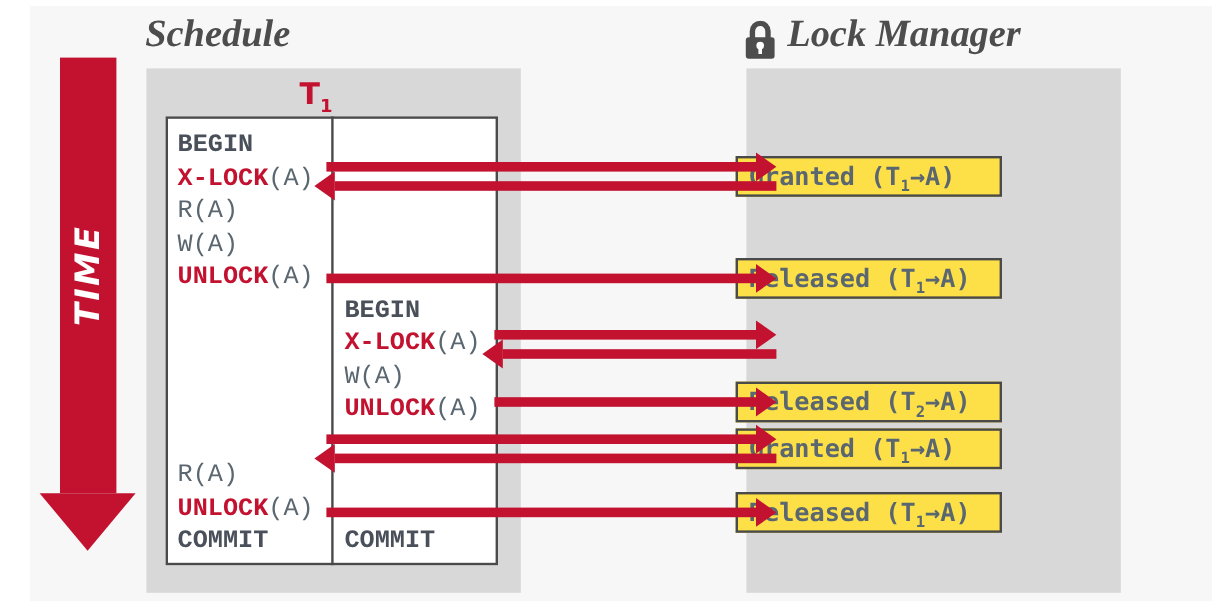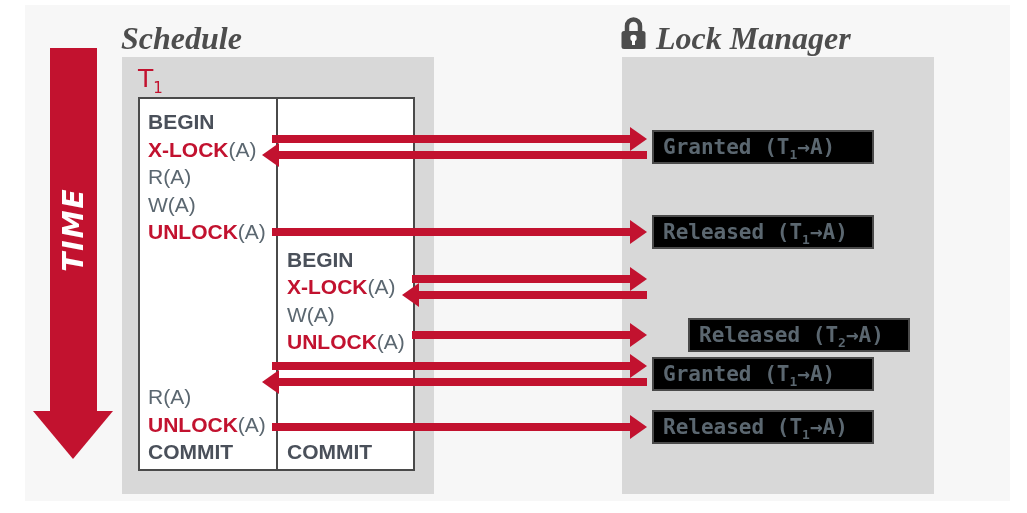--- a/index.html
+++ b/index.html
@@ -10,50 +10,50 @@
   
   .time-shaft{position:absolute;left:50px;top:48px;width:47px;height:363px;
               background:var(--red);display:flex;align-items:center;justify-content:center;}
   .time-head{position:absolute;left:33px;top:411px;width:0;height:0;
              border-left:40px solid transparent;border-right:40px solid transparent;
              border-top:48px solid var(--red);}
   .time-label{transform:rotate(-90deg);color:#ffffff;font-weight:bold;font-style:italic;
               font-size:28px;letter-spacing:2px;white-space:nowrap;}
 
   
-  .section-title{position:absolute;top:20px;font-family:"Liberation Serif","DejaVu Serif",serif;
+  .section-title{position:absolute;top:9px;font-family:"Liberation Serif","DejaVu Serif",serif;
                  font-weight:bold;font-style:italic;font-size:32px;color:var(--headgray);white-space:nowrap;}
   #schedule-title{left:121px;}
   #lockmgr-title{left:656px;}
   #lock-icon{position:absolute;left:619px;top:17px;}
 
   
   .panel{position:absolute;top:57px;width:312px;height:437px;background:var(--panel);}
   #schedule-panel{left:122px;}
   #lockmgr-panel{left:622px;}
 
   
   #schedule-table{position:absolute;left:138px;top:97px;width:273px;height:370px;
                   background:#ffffff;border:2px solid var(--line);}
   #table-divider{position:absolute;left:276px;top:97px;width:2px;height:374px;background:var(--line);}
-  .col-header{position:absolute;top:62px;height:34px;line-height:34px;text-align:left;
-              color:var(--red);font-weight:normal;font-size:25px;font-family:"DejaVu Sans",sans-serif;}
+  .col-header{position:absolute;top:62px;height:34px;line-height:34px;text-align:right;
+              color:var(--red);font-weight:bold;font-size:25px;font-family:"DejaVu Sans",sans-serif;}
   #col-header-t1{left:138px;width:139px;}
   #col-header-t2{left:277px;width:138px;}
   .col-header sub{font-size:15px;line-height:0;}
 
   .row-cell{position:absolute;height:28px;line-height:28px;white-space:nowrap;
-            font-family:Liberation Sans, sans-serif;font-size:21px;}
+            font-family:Liberation Mono, monospace;font-size:21px;}
   .op-ctrl{font-weight:bold;color:var(--dark);}
   .op-lock{font-weight:bold;color:var(--red);}
   .op-plain{font-weight:normal;color:var(--slate);}
   .op-arg{font-weight:normal;color:var(--slate);}
 
   
-  .msg-box{position:absolute;left:652px;width:209px;height:30px;background:#000000;
+  .msg-box{position:absolute;left:613px;width:209px;height:30px;background:#fde047;
            border:2px solid var(--line);line-height:30px;padding-left:9px;white-space:nowrap;
            font-family:"DejaVu Sans Mono",monospace;font-size:21px;font-weight:bold;color:var(--slate);}
   .msg-box sub{font-size:13px;line-height:0;}
 
   
   .arrow-shaft{position:absolute;height:8px;background:var(--red);}
   .arrow-head-right{position:absolute;width:0;height:0;
                     border-top:12px solid transparent;border-bottom:12px solid transparent;
                     border-left:17px solid var(--red);}
   .arrow-head-left{position:absolute;width:0;height:0;
@@ -94,21 +94,21 @@
     <div class="row-cell" style="top: 245.5px; left: 287px;"><span class="op-ctrl">BEGIN</span></div>
     <div class="row-cell" style="top: 273px; left: 287px;"><span class="op-lock">X-LOCK</span><span class="op-arg">(A)</span></div>
     <div class="row-cell" style="top: 300.5px; left: 287px;"><span class="op-plain">W</span><span class="op-arg">(A)</span></div>
     <div class="row-cell" style="top: 328px; left: 287px;"><span class="op-lock">UNLOCK</span><span class="op-arg">(A)</span></div>
     <div class="row-cell" style="top: 383px; left: 148px;"><span class="op-plain">R</span><span class="op-arg">(A)</span></div>
     <div class="row-cell" style="top: 410.5px; left: 148px;"><span class="op-lock">UNLOCK</span><span class="op-arg">(A)</span></div>
     <div class="row-cell" style="top: 438px; left: 148px;"><span class="op-ctrl">COMMIT</span></div>
     <div class="row-cell" style="top: 438px; left: 287px;"><span class="op-ctrl">COMMIT</span></div>
     <div class="msg-box" style="top: 130px;"><span>Granted (T</span><sub>1</sub><span>→A)</span></div>
     <div class="msg-box" style="top: 215px;"><span>Released (T</span><sub>1</sub><span>→A)</span></div>
-    <div class="msg-box" style="top: 318px; margin-left: 36px;"><span>Released (T</span><sub>2</sub><span>→A)</span></div>
+    <div class="msg-box" style="top: 318px;"><span>Released (T</span><sub>2</sub><span>→A)</span></div>
     <div class="msg-box" style="top: 357px;"><span>Granted (T</span><sub>1</sub><span>→A)</span></div>
     <div class="msg-box" style="top: 410px;"><span>Released (T</span><sub>1</sub><span>→A)</span></div>
     <div class="arrow-shaft" style="left: 272px; width: 358px; top: 135px;"></div>
     <div class="arrow-head-right" style="left: 630px; top: 127px;"></div>
     <div class="arrow-shaft" style="left: 279px; width: 368px; top: 151px;"></div>
     <div class="arrow-head-left" style="left: 262px; top: 143px;"></div>
     <div class="arrow-shaft" style="left: 272px; width: 358px; top: 228px;"></div>
     <div class="arrow-head-right" style="left: 630px; top: 220px;"></div>
     <div class="arrow-shaft" style="left: 412px; width: 218px; top: 275px;"></div>
     <div class="arrow-head-right" style="left: 630px; top: 267px;"></div>

